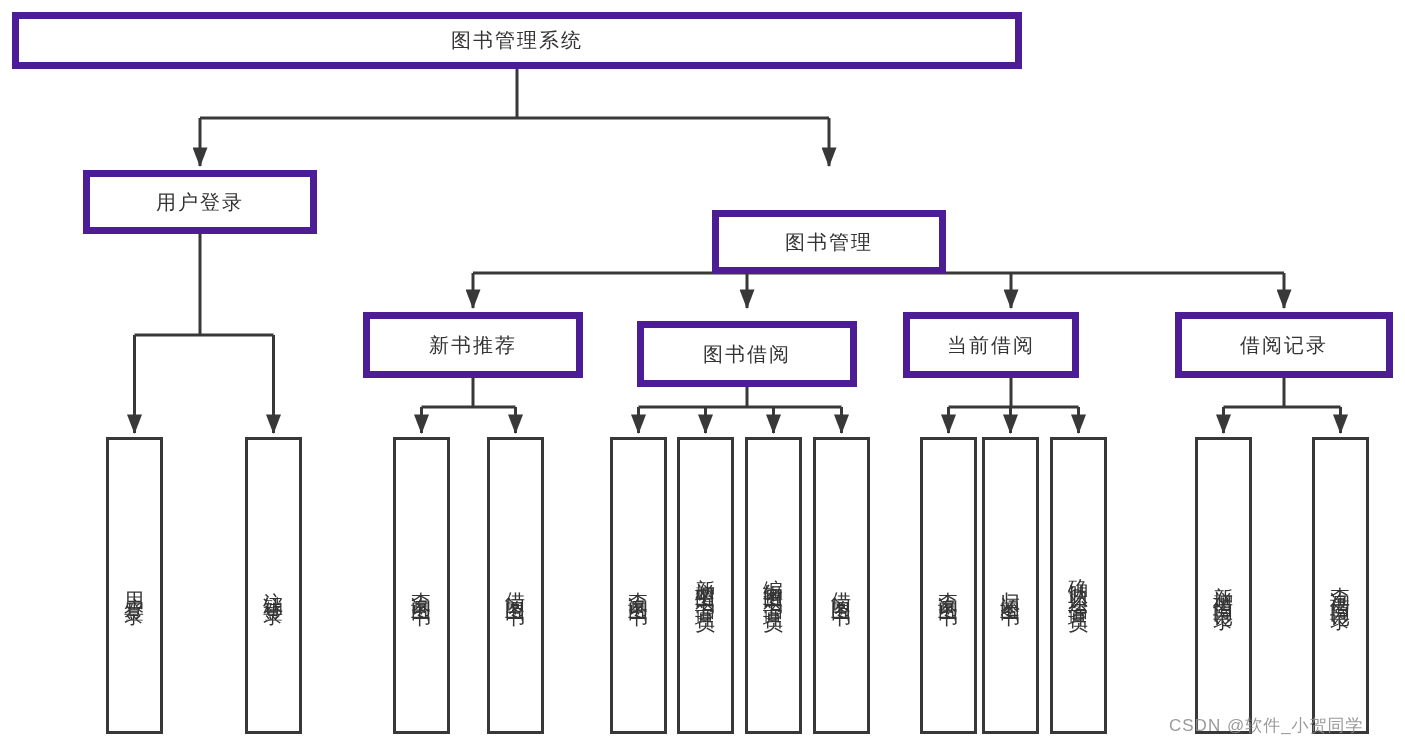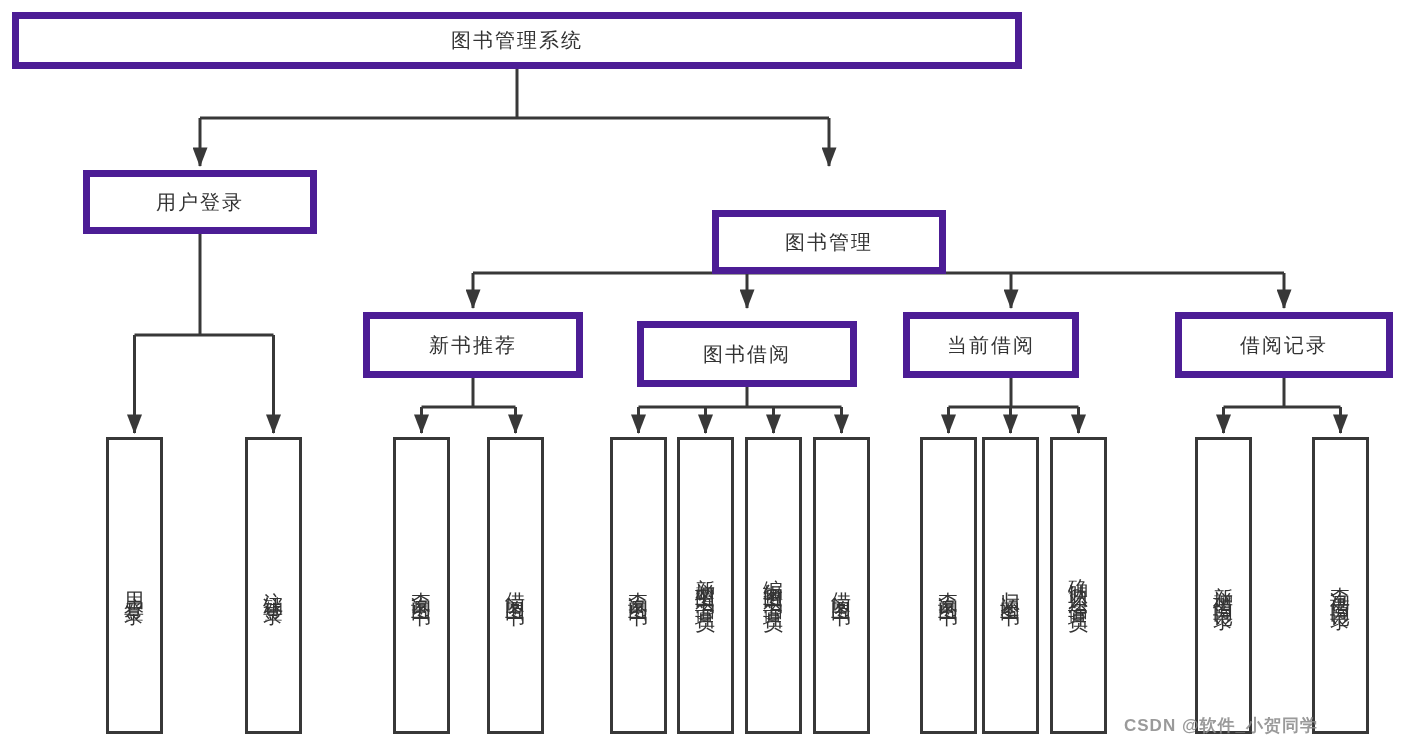--- a/index.html
+++ b/index.html
@@ -47,28 +47,27 @@
   .vbox span {
     writing-mode: vertical-rl;
     text-orientation: mixed;
     font-size: 20px;
     color: #333333;
     letter-spacing: 5px;
     line-height: 1;
   }
   .watermark {
     position: absolute;
-    left: 1124px;
+    left: 1169px;
     top: 714px;
     font-size: 17px;
     color: rgba(140, 140, 140, 0.88);
     white-space: nowrap;
     z-index: 5;
     letter-spacing: 1px;
-    font-weight: bold;
   }
 </style>
 </head>
 <body>
 
 <div id="canvas">
 
   <svg id="connectors" viewBox="0 0 1405 747" xmlns="http://www.w3.org/2000/svg">
     <defs>
       <marker id="arrow" markerWidth="6.5" markerHeight="5" refX="6.2" refY="2.5" orient="auto" markerUnits="strokeWidth">

